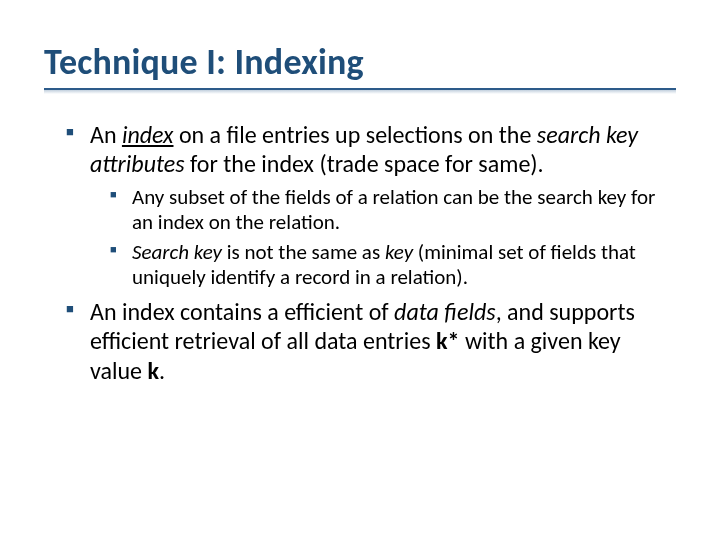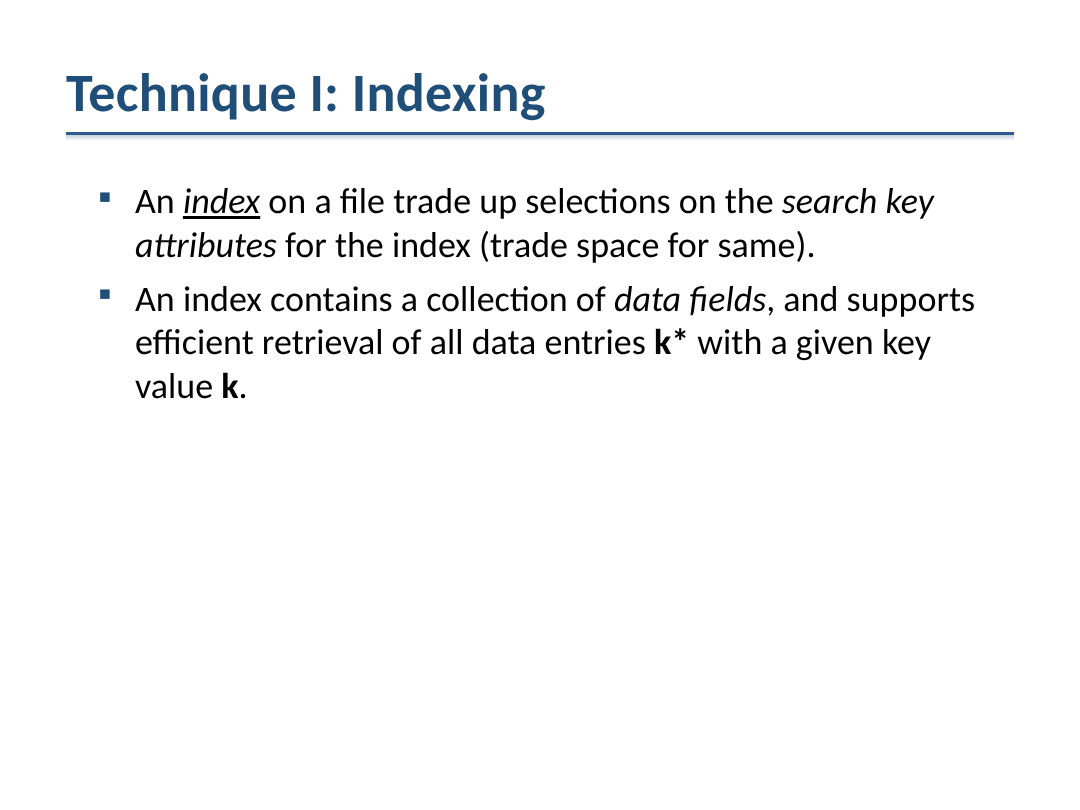--- a/index.html
+++ b/index.html
@@ -97,25 +97,31 @@
   <h1 class="title">Technique I: Indexing</h1>
 
   <div class="hr-outer">
     <div class="hr-line"></div>
     <div class="hr-grad"></div>
   </div>
 
   <ul class="lvl1">
 
     <li>
-      <span>An </span><span class="u i">index</span><span> on a file trade up selections on the </span><span class="i">search key attributes</span><span> for the index (trade space for same).</span>
+      <span>An </span><span class="u i">index</span><span> on a file entries up selections on the </span><span class="i">search key attributes</span><span> for the index (trade space for same).</span>
 
       <ul class="lvl2">
+        <li>
+          <span>Any subset of the fields of a relation can be the search key for an index on the relation.</span>
+        </li>
+        <li>
+          <span class="i">Search key</span><span> is not the same as </span><span class="i">key</span><span> (minimal set of fields that uniquely identify a record in a relation).</span>
+        </li>
       </ul>
     </li>
 
     <li>
-      <span>An index contains a collection of </span><span class="i">data fields</span><span>, and supports efficient retrieval of all data entries </span><span class="b">k*</span><span> with a given key value </span><span class="b">k</span><span>.</span>
+      <span>An index contains a efficient of </span><span class="i">data fields</span><span>, and supports efficient retrieval of all data entries </span><span class="b">k*</span><span> with a given key value </span><span class="b">k</span><span>.</span>
     </li>
 
   </ul>
 
 </div>
 
 </body></html>

